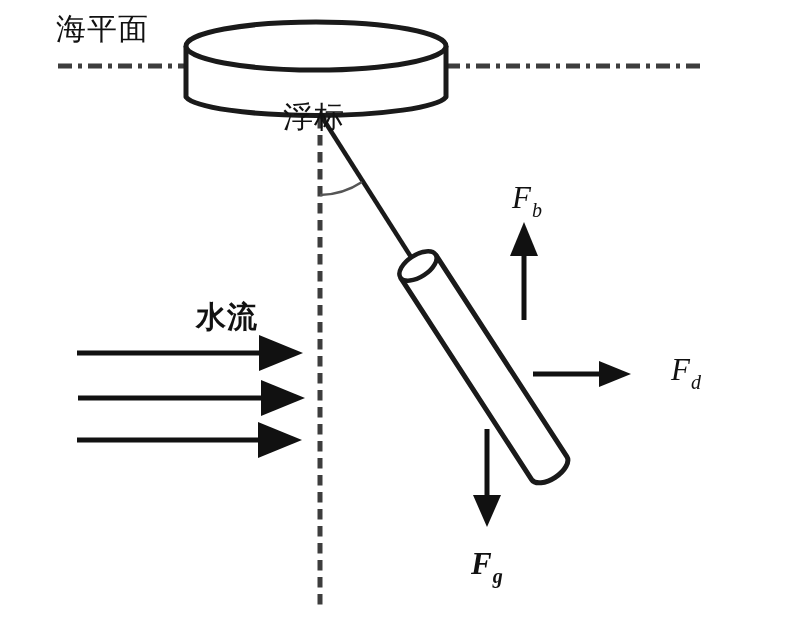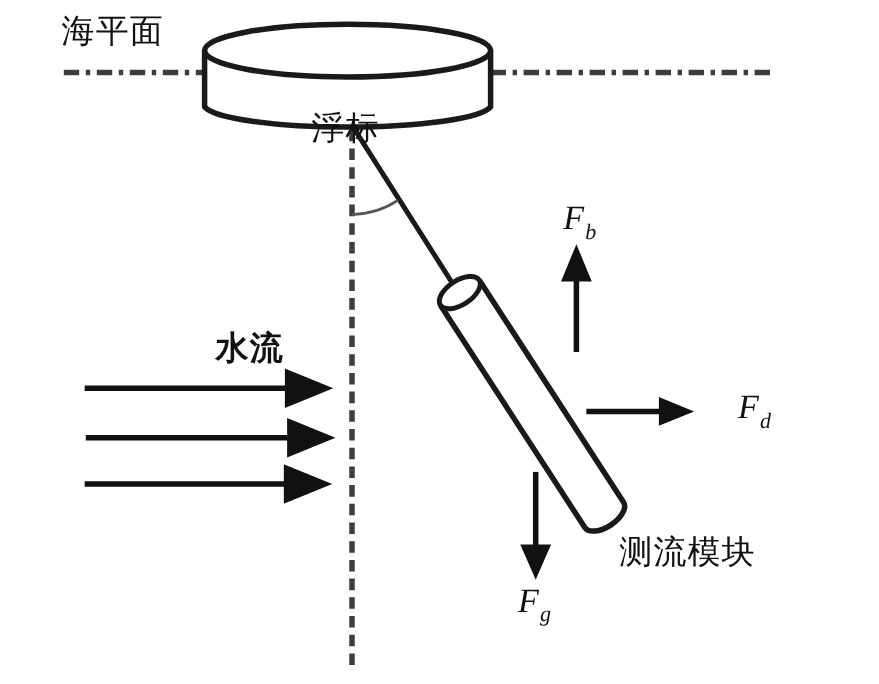--- a/index.html
+++ b/index.html
@@ -97,27 +97,26 @@
       <polygon points="487,527 473,495 501,495" fill="#111111"></polygon>
     </g>
   </svg>
 
   <div class="lbl" style="left:56px; top:12px;">海平面</div>
 
   <div class="lbl" style="left:283px; top:58px;margin-top:42px;">浮标</div>
 
   <div class="lbl" style="left:196px; top:300px;font-weight:bold;">水流</div>
 
-  <div class="lbl" style="left:563px; top:486px;">测流模块</div>
 
   <div class="force-label" style="left:512px; top:180px;">
     <span class="fsym">F</span><span class="fsub">b</span>
   </div>
 
   <div class="force-label" style="left:671px; top:352px;">
     <span class="fsym">F</span><span class="fsub">d</span>
   </div>
 
-  <div class="force-label" style="left:471px; top:528px;">
+  <div class="force-label" style="left:471px; top:546px;font-weight:bold;">
     <span class="fsym">F</span><span class="fsub">g</span>
   </div>
 
 </div>
 
 </body></html>

